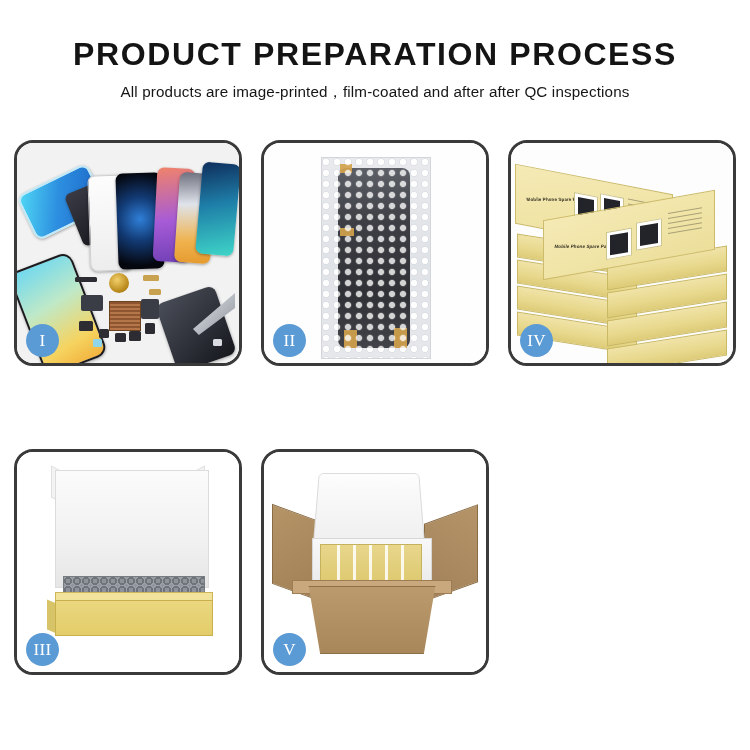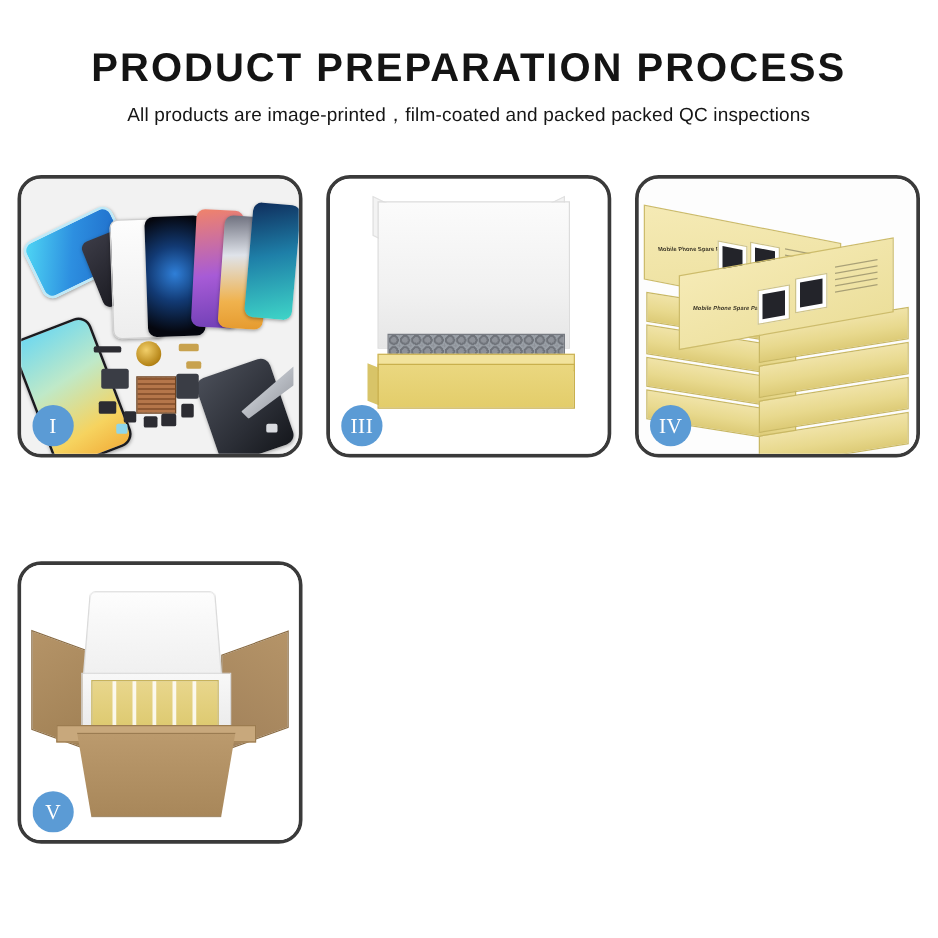--- a/index.html
+++ b/index.html
@@ -373,21 +373,21 @@
     border: 1px solid rgba(120,95,60,0.4);
   }
 </style>
 </head>
 <body>
 
 <div class="page">
 
   <div class="header">
     <div class="title">PRODUCT PREPARATION PROCESS</div>
-    <div class="subtitle">All products are image-printed，film-coated and packed packed QC inspections</div>
+    <div class="subtitle">All products are image-printed，film-coated and after after QC inspections</div>
   </div>
 
   <div class="grid">
 
     <div class="panel">
       <div class="panel-art">
         <div class="p1-bg"></div>
         <div class="phone ph-a"></div>
         <div class="phone ph-b"></div>
         <div class="phone ph-glass"></div>
@@ -409,33 +409,33 @@
         <div class="chip" style="left:98px; top:190px; width:11px; height:9px;"></div>
         <div class="chip" style="left:112px; top:188px; width:12px; height:10px;"></div>
         <div class="chip" style="left:76px; top:196px; width:9px; height:8px; background:#8fd6ea;"></div>
         <div class="chip" style="left:128px; top:180px; width:10px; height:11px;"></div>
         <div class="tweezer"></div>
         <div class="chip" style="left:196px; top:196px; width:9px; height:7px; background:#d9dbe0;"></div>
       </div>
       <div class="badge">I</div>
     </div>
 
-
     <div class="panel">
       <div class="panel-art">
-        <div class="p3-bg"></div>
-        <div class="box3-lid-flapL"></div>
-        <div class="box3-lid-flapR"></div>
-        <div class="box3-lid"></div>
-        <div class="box3-foam"></div>
-        <div class="box3-base-side"></div>
-        <div class="box3-base-top"></div>
-        <div class="box3-base-front"></div>
+        <div class="p2-bg"></div>
+        <div class="bubble-pack">
+          <div class="screen-inside"></div>
+          <div class="tape" style="left:18px; top:6px; width:12px; height:9px;"></div>
+          <div class="tape" style="left:18px; top:70px; width:14px; height:8px;"></div>
+          <div class="tape" style="left:22px; top:172px; width:13px; height:18px;"></div>
+          <div class="tape" style="left:72px; top:170px; width:13px; height:20px;"></div>
+          <div class="bubble-overlay"></div>
+        </div>
       </div>
-      <div class="badge">III</div>
+      <div class="badge">II</div>
     </div>
 
     <div class="panel">
       <div class="panel-art">
         <div class="p4-bg"></div>
 
         <div class="stack-box" style="left:6px; top:100px; width:118px; height:22px; transform:skewY(9deg);"></div>
         <div class="stack-box" style="left:6px; top:126px; width:118px; height:22px; transform:skewY(9deg);"></div>
         <div class="stack-box" style="left:6px; top:152px; width:118px; height:22px; transform:skewY(9deg);"></div>
         <div class="stack-box" style="left:6px; top:178px; width:118px; height:22px; transform:skewY(9deg);"></div>
@@ -469,20 +469,34 @@
             <div class="lid-screen" style="left:3px; top:3px; width:18px; height:20px;"></div>
           </div>
           <div class="lid-spec" style="left:124px; top:14px;"></div>
           <div class="lid-spec" style="left:124px; top:19px;"></div>
           <div class="lid-spec" style="left:124px; top:24px;"></div>
           <div class="lid-spec" style="left:124px; top:29px;"></div>
           <div class="lid-spec" style="left:124px; top:34px;"></div>
         </div>
       </div>
       <div class="badge">IV</div>
+    </div>
+
+    <div class="panel">
+      <div class="panel-art">
+        <div class="p3-bg"></div>
+        <div class="box3-lid-flapL"></div>
+        <div class="box3-lid-flapR"></div>
+        <div class="box3-lid"></div>
+        <div class="box3-foam"></div>
+        <div class="box3-base-side"></div>
+        <div class="box3-base-top"></div>
+        <div class="box3-base-front"></div>
+      </div>
+      <div class="badge">III</div>
     </div>
 
     <div class="panel">
       <div class="panel-art">
         <div class="p5-bg"></div>
         <div class="v-flapL"></div>
         <div class="v-flapR"></div>
         <div class="v-foam-lid"></div>
         <div class="v-foam-body"></div>
         <div class="v-tray">

